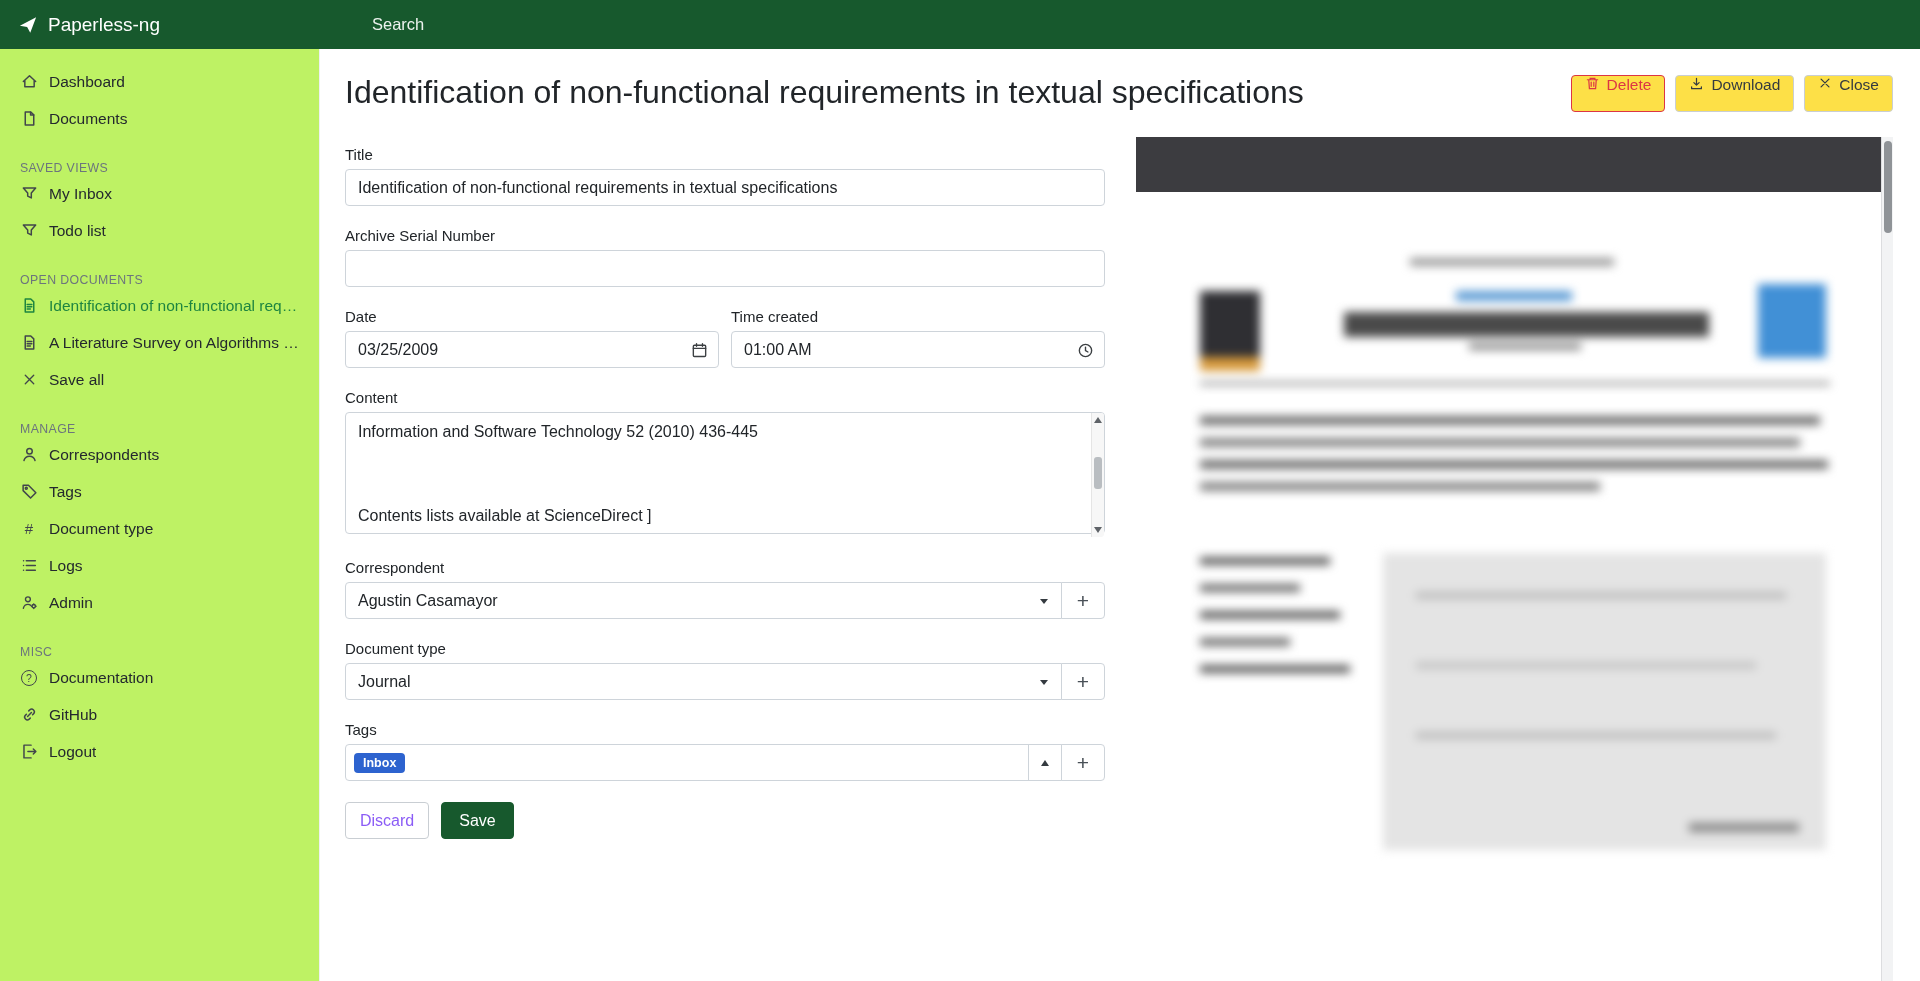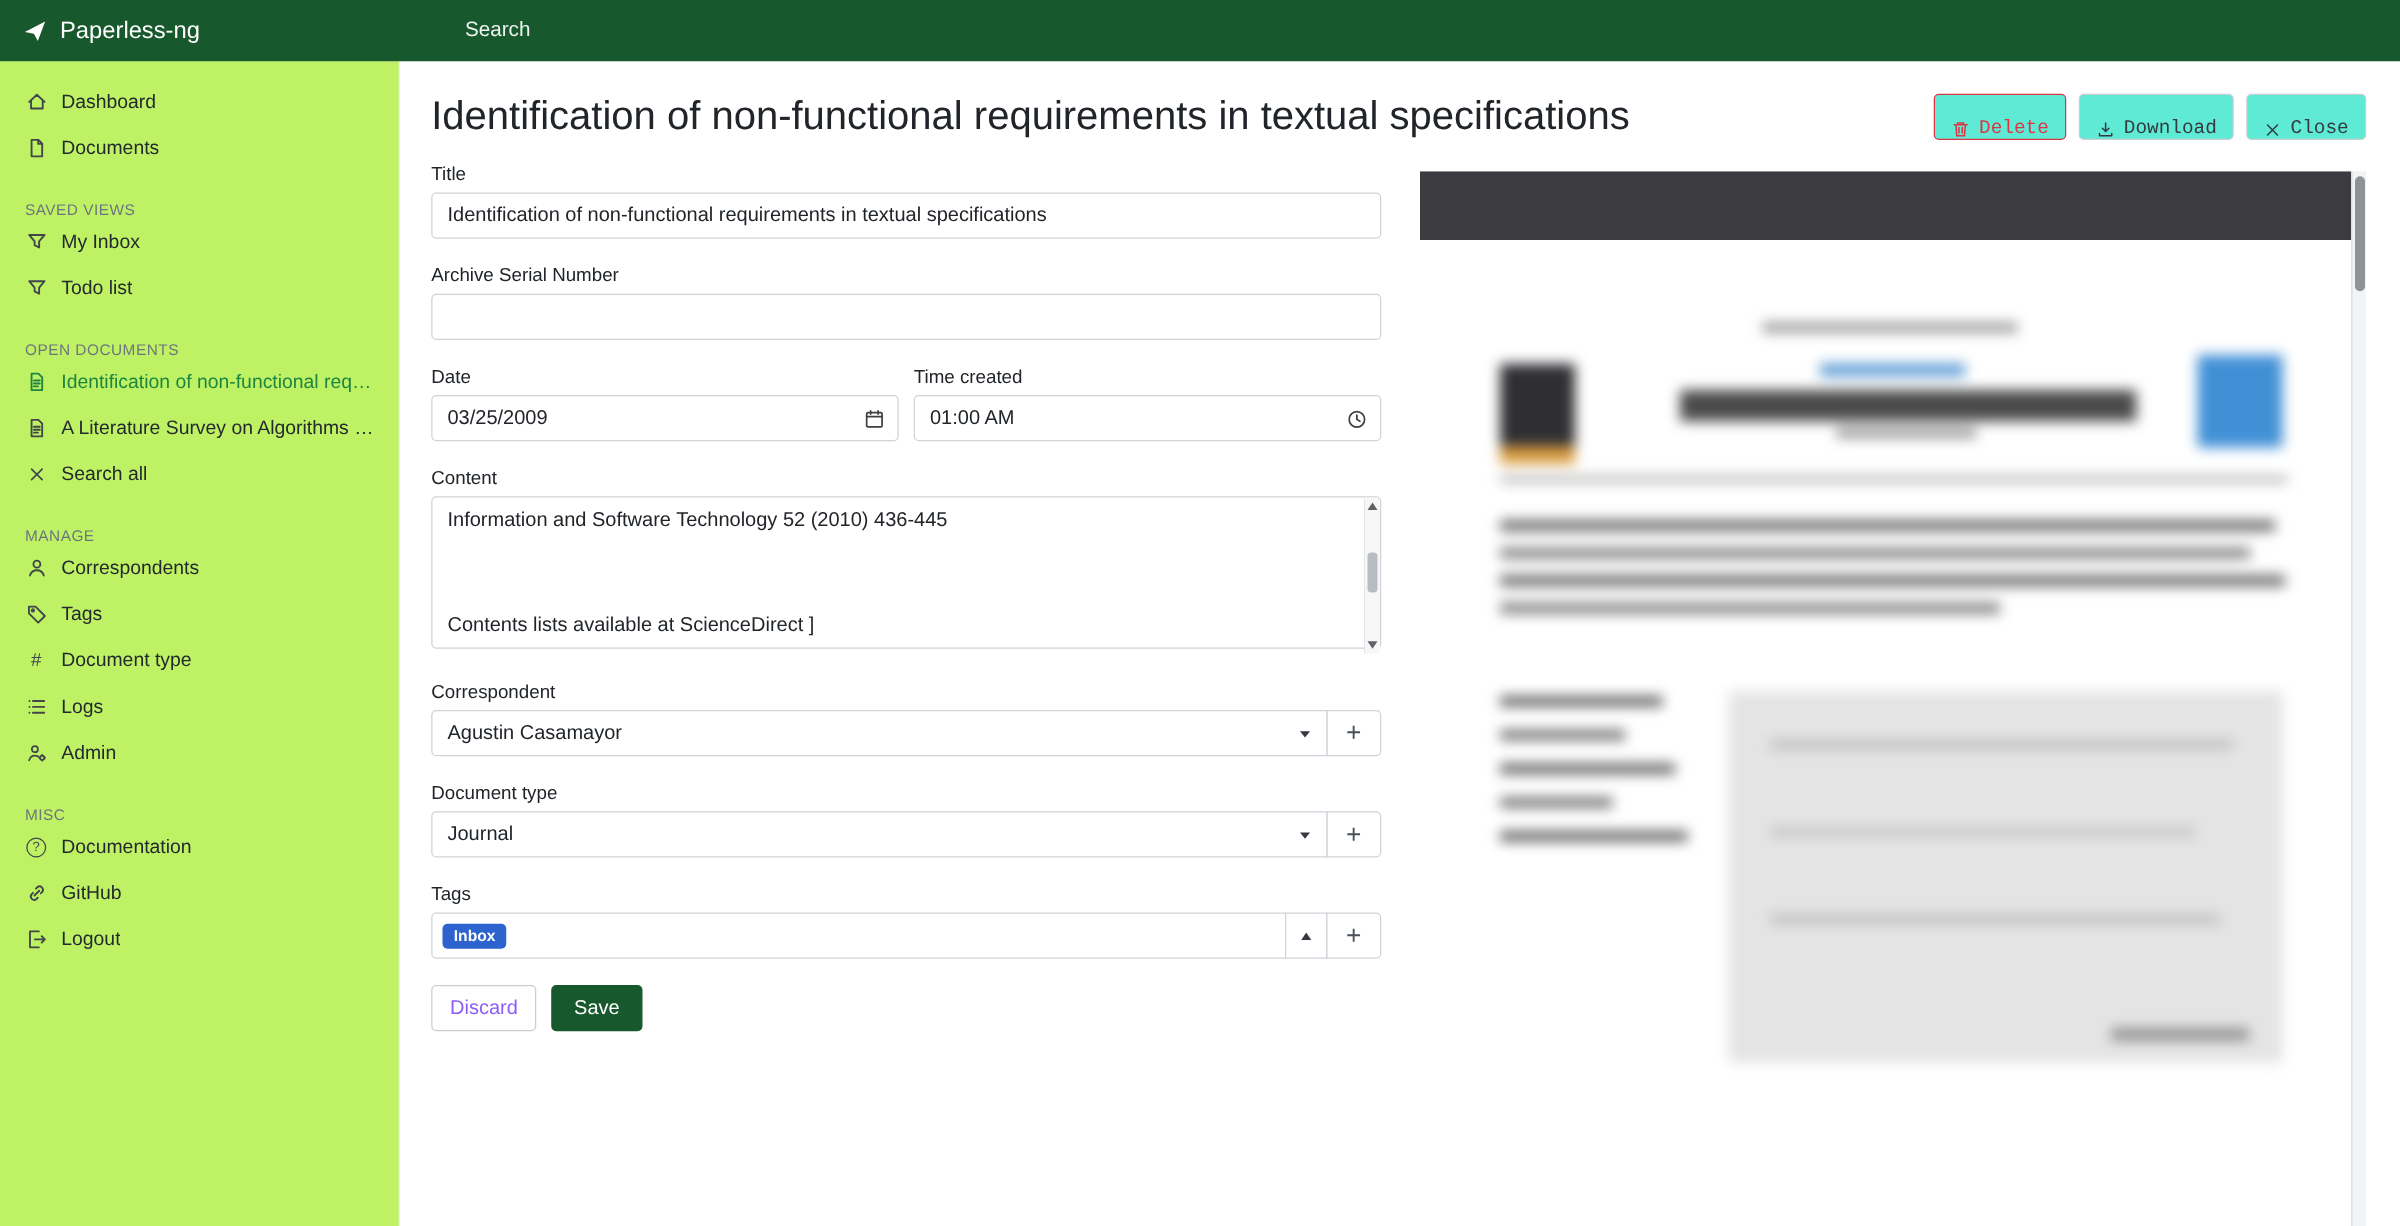--- a/index.html
+++ b/index.html
@@ -53,28 +53,28 @@
   }
   
   .main { position:absolute; left:320px; top:49px; right:0; bottom:0; background:#fff; }
   .page-head {
     display:flex; justify-content:space-between; align-items:flex-start;
     padding:22px 27px 0 25px;
   }
   .page-title { font-size:32px; font-weight:400; color:#212529; line-height:1.35; max-width:1150px; }
   .head-actions { display:flex; gap:10px; margin-top:4px; flex:none; }
   .btn {
-    display:inline-flex; align-items:flex-end; gap:7px; height:37px; padding:0 13px;
-    border-radius:4px; border:1px solid #c9ced3; font-size:15.5px; background:#5eead4;
-    cursor:pointer; color:#343a40; font-family:Liberation Mono, monospace;
+    display:inline-flex; align-items:flex-start; gap:7px; height:37px; padding:0 13px;
+    border-radius:4px; border:1px solid #c9ced3; font-size:15.5px; background:#fde047;
+    cursor:pointer; color:#343a40; font-family:Liberation Sans, sans-serif;
   }
   .btn-delete { color:#dc3545; border-color:#dc3545; }
   .btn .bicon { display:flex; align-items:center; }
   
-  .doc-form { margin:17px 0 0 25px; width:760px; }
+  .doc-form { margin:32px 0 0 25px; width:760px; }
   .fgroup { margin-bottom:21px; }
   .flabel { display:block; font-size:15px; margin-bottom:6px; color:#212529; }
   .tinput {
     width:100%; height:37px; border:1px solid #ced4da; border-radius:4px;
     padding:0 12px; font-size:16px; color:#212529; outline:none;
     font-family:"Liberation Sans", sans-serif; background:#fff;
   }
   .two-col { display:flex; gap:12px; }
   .two-col .col { flex:1; position:relative; }
   .field-icon { position:absolute; right:11px; bottom:9px; color:#3c4043; pointer-events:auto; }
@@ -231,21 +231,21 @@
         </svg>
     </span>
     <span class="lbl">A Literature Survey on Algorithms for Mu...</span>
   </div>
   <div class="side-item">
     <span class="si">
       <svg width="15" height="15" viewBox="0 0 16 16" fill="none" stroke="currentColor" stroke-width="1.4" stroke-linecap="round">
           <path d="M3.5 3.5l9 9M12.5 3.5l-9 9"></path>
         </svg>
     </span>
-    <span class="lbl">Search all</span>
+    <span class="lbl">Save all</span>
   </div>
 
   <div class="side-section">MANAGE</div>
   <div class="side-item">
     <span class="si">
       <svg width="17" height="17" viewBox="0 0 16 16" fill="none" stroke="currentColor" stroke-width="1.4" stroke-linecap="round">
           <circle cx="8" cy="5" r="2.6"></circle>
           <path d="M2.8 13.6c.8-2.8 2.8-4 5.2-4s4.4 1.2 5.2 4"></path>
         </svg>
     </span>

